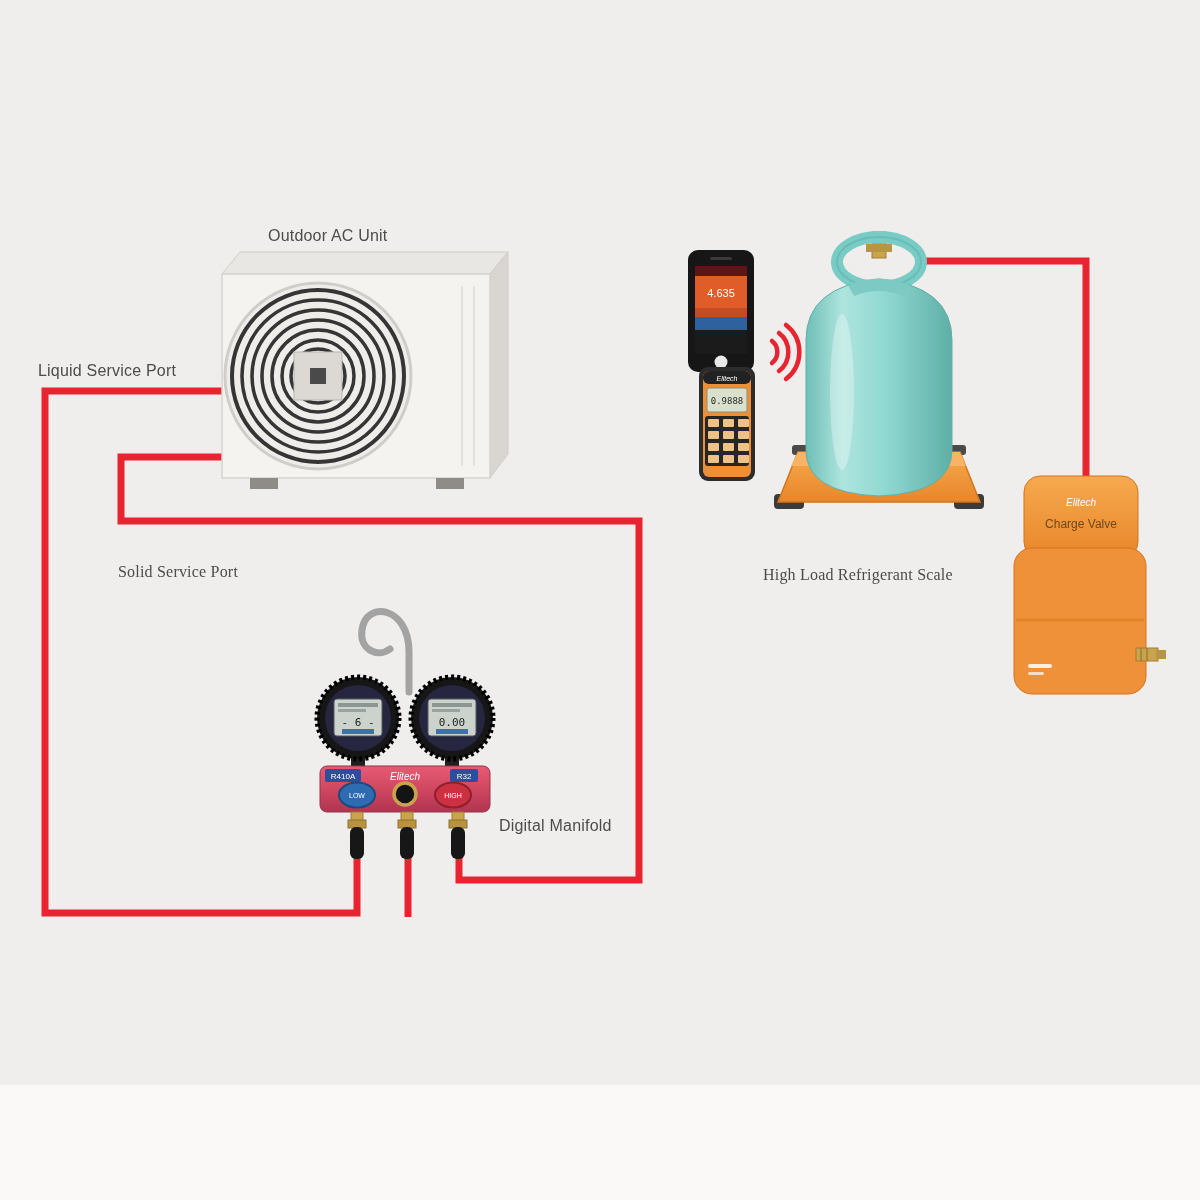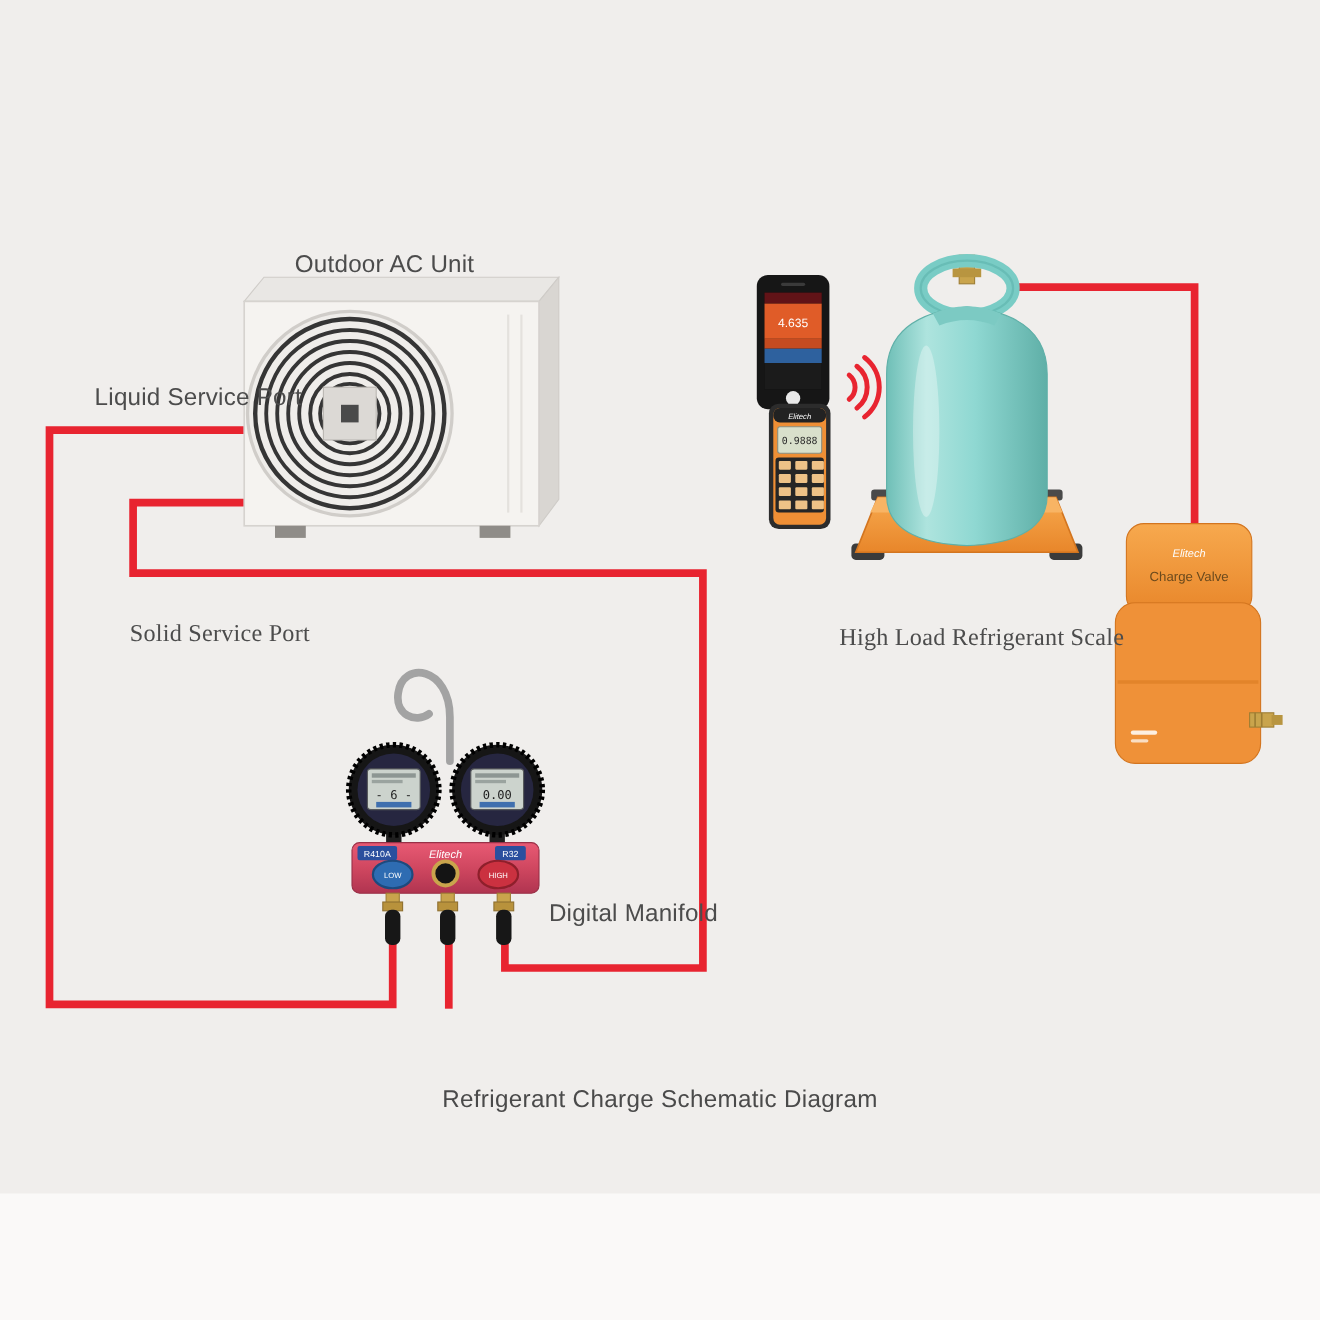--- a/index.html
+++ b/index.html
@@ -10,21 +10,21 @@
     overflow:hidden;
     font-family:"Liberation Sans", sans-serif;
   }
   .bottom-band {
     position:absolute; left:0; top:1085px; width:1200px; height:115px;
     background:#faf9f8;
   }
   .schematic-svg { position:absolute; left:0; top:0; }
   .lbl {
     position:absolute;
-    font-size:22px;
+    font-size:16px;
     color:#4c4c4c;
     letter-spacing:0.2px;
     white-space:nowrap;
   }
   .title {
     position:absolute;
     left:0; top:986px; width:1200px;
     text-align:center;
     font-size:22px;
     color:#4a4a4a;
@@ -217,19 +217,18 @@
         <g>
           <rect x="452" y="812" width="12" height="9" fill="#c9a44c" stroke="#9e7e34"></rect>
           <rect x="449" y="820" width="18" height="8" fill="#b8923c" stroke="#8f7030"></rect>
           <rect x="451" y="827" width="14" height="32" rx="6" fill="#171717"></rect>
         </g>
       </g>
     </g>
   </svg>
 
   <div class="lbl" style="left:268px; top:227px;">Outdoor AC Unit</div>
-  <div class="lbl" style="left:38px; top:348px;margin-left:48px;">Liquid Service Port</div>
+  <div class="lbl" style="left:38px; top:362px;">Liquid Service Port</div>
   <div class="lbl" style="left:118px; top:563px;font-family:Liberation Serif, serif;">Solid Service Port</div>
   <div class="lbl" style="left:763px; top:566px;font-family:Liberation Serif, serif;">High Load Refrigerant Scale</div>
   <div class="lbl" style="left:499px; top:817px;">Digital Manifold</div>
 
-  <div class="title">Refrigerant Charge Schematic Diagram</div>
 </div>
 
 </body></html>

